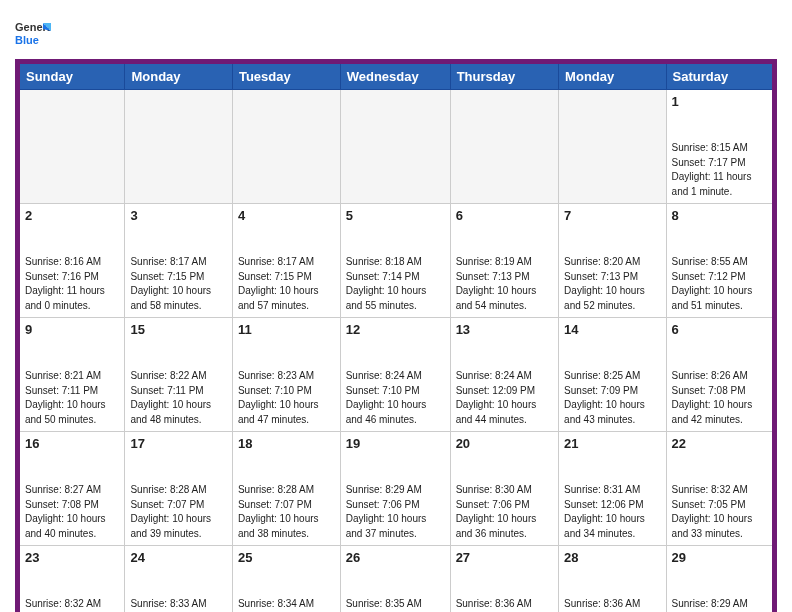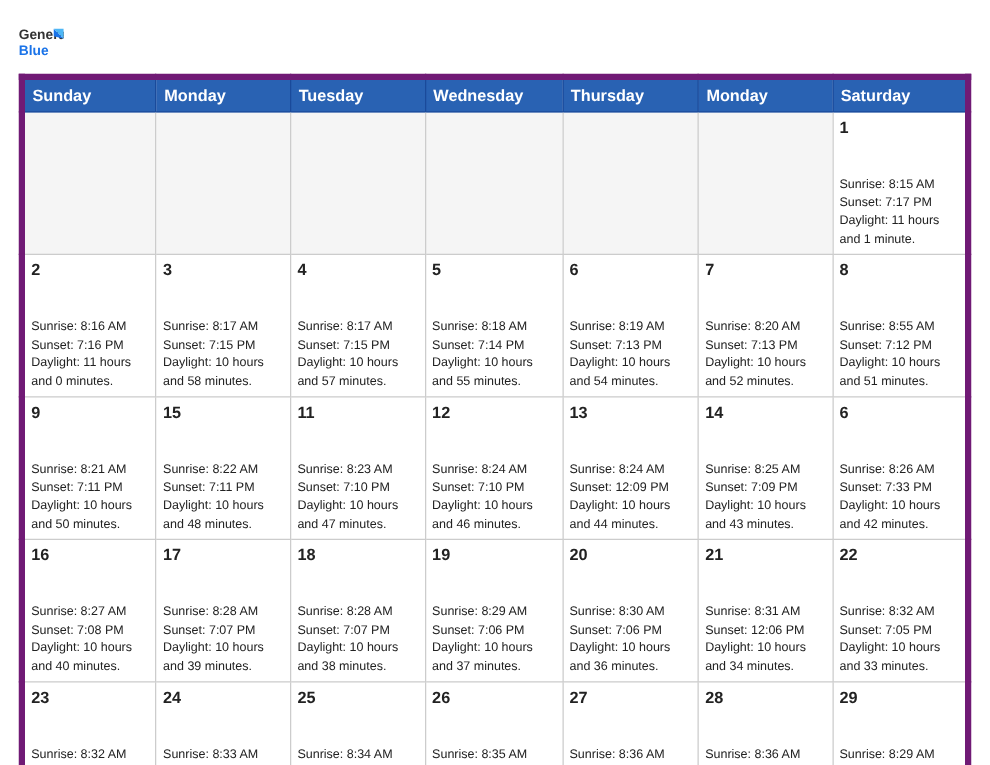--- a/index.html
+++ b/index.html
@@ -218,21 +218,21 @@
           <td>
             <span class="day-num">14</span>
             <div class="day-info">Sunrise: 8:25 AM
 Sunset: 7:09 PM
 Daylight: 10 hours
 and 43 minutes.</div>
           </td>
           <td>
             <span class="day-num">6</span>
             <div class="day-info">Sunrise: 8:26 AM
-Sunset: 7:33 PM
+Sunset: 7:08 PM
 Daylight: 10 hours
 and 42 minutes.</div>
           </td>
         </tr>
         <tr>
           <td>
             <span class="day-num">16</span>
             <div class="day-info">Sunrise: 8:27 AM
 Sunset: 7:08 PM
 Daylight: 10 hours

